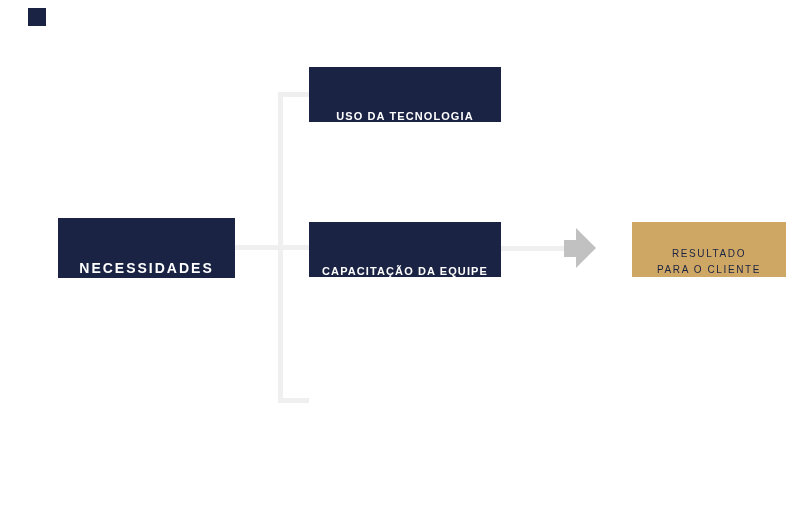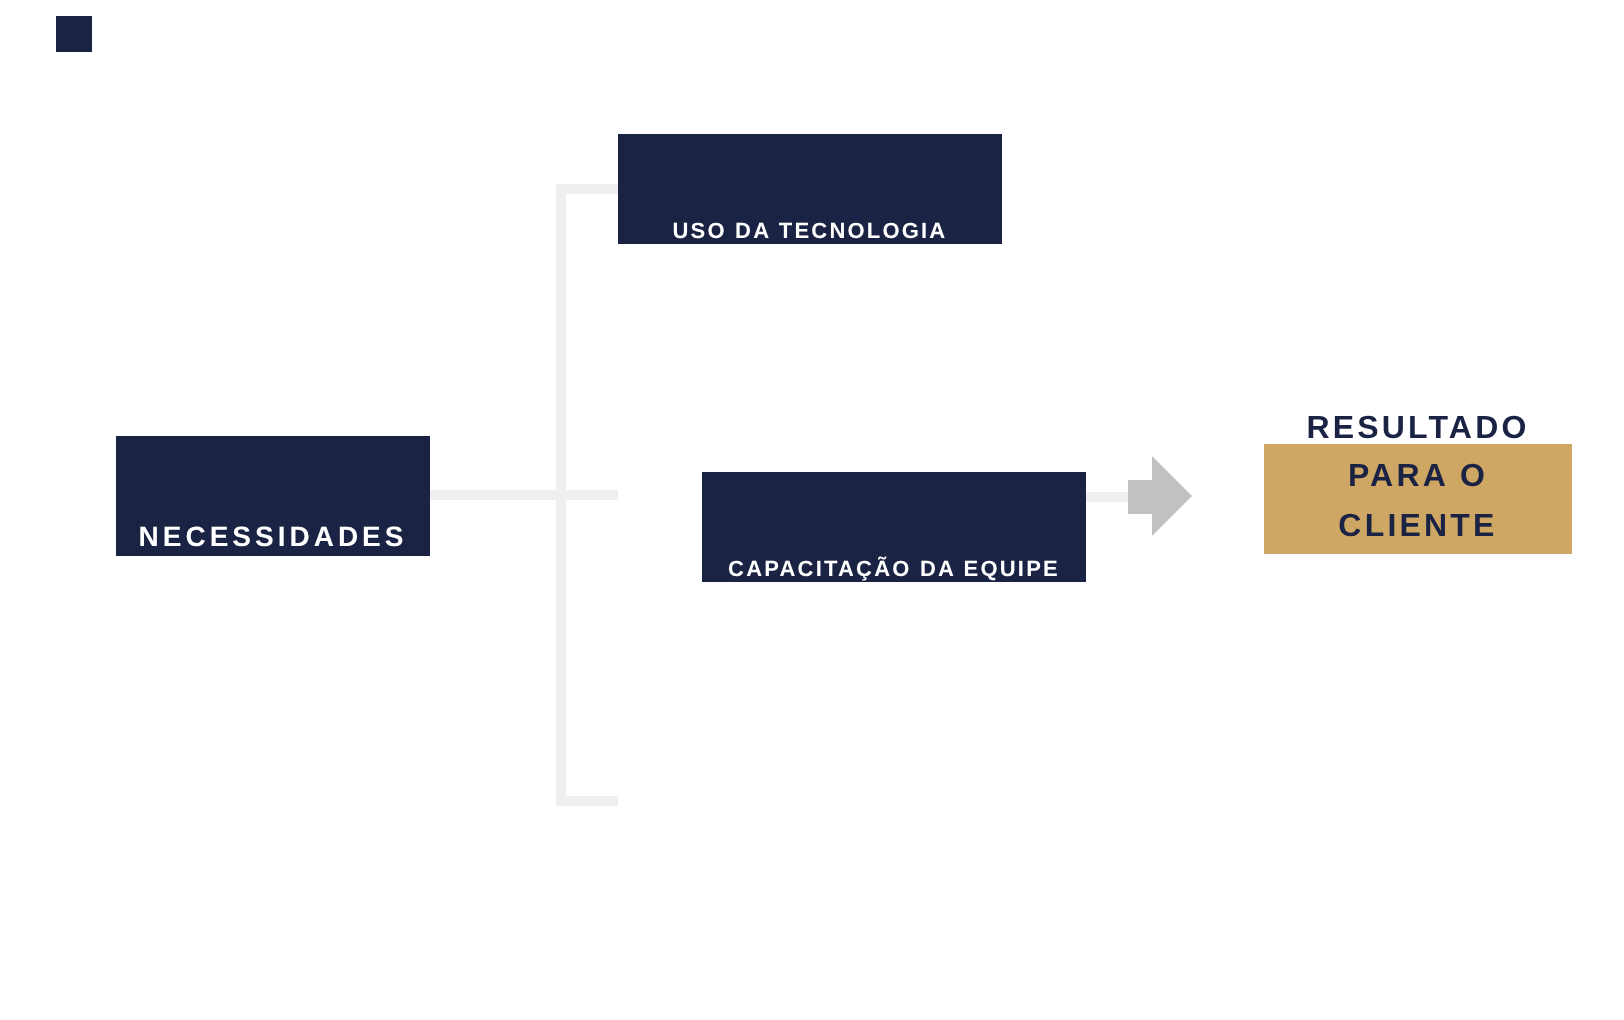--- a/index.html
+++ b/index.html
@@ -25,33 +25,33 @@
     position:absolute;
     display:flex;align-items:flex-end;justify-content:center;
     text-align:center;
     text-transform:uppercase;
     white-space:nowrap;
   }
   .node .two-line{white-space:normal;}
   .node-navy{background:var(--navy);color:#ffffff;}
   .node-gold{background:var(--gold);color:var(--navy);}
   .source-node{
-    left:58px;top:218px;width:157px;height:60px;
+    left:58px;top:218px;width:177px;height:60px;
     font-size:14px;font-weight:600;letter-spacing:2px;line-height:1.45;
   }
   .branch-node{
     left:309px;width:192px;height:55px;
     font-size:11px;font-weight:700;letter-spacing:1.1px;
   }
   .branch-top{top:67px;}
-  .branch-mid{top:236px;margin-left:42px;}
+  .branch-mid{top:222px;}
   .branch-bot{top:376px;}
   .result-node{
     left:632px;top:222px;width:154px;height:55px;
-    font-size:16px;font-weight:700;letter-spacing:1.6px;line-height:1.55;
+    font-size:10px;font-weight:400;letter-spacing:1.6px;line-height:1.55;
   }
   .connector{position:absolute;background:var(--line);}
   .trunk{left:278px;top:92px;width:5px;height:311px;}
   .line-top{left:278px;top:92px;width:31px;height:5px;}
   .line-mid-left{left:215px;top:245px;width:94px;height:5px;}
   .line-bot{left:278px;top:398px;width:31px;height:5px;}
   .line-mid-right{left:501px;top:246px;width:63px;height:5px;}
   .arrow{position:absolute;left:564px;top:228px;width:32px;height:41px;}
   .arrow-tail{
     position:absolute;left:0;top:12px;width:13px;height:17px;

